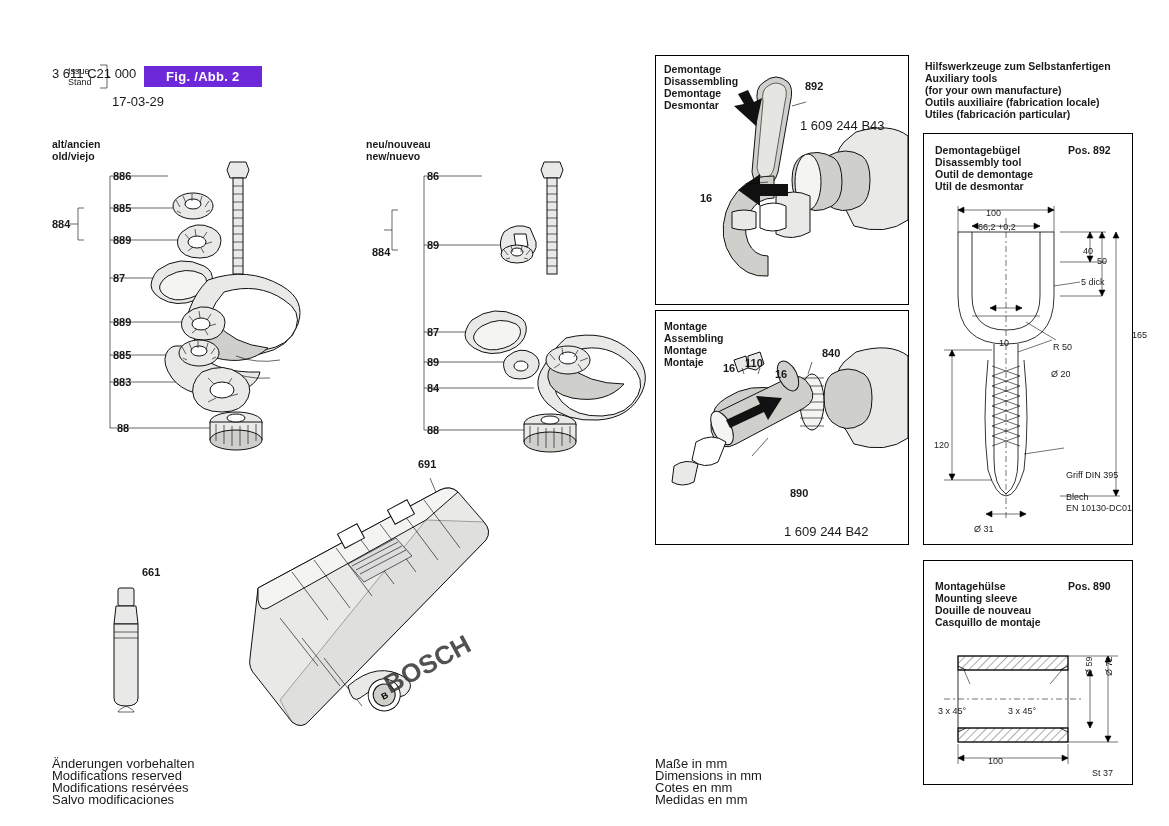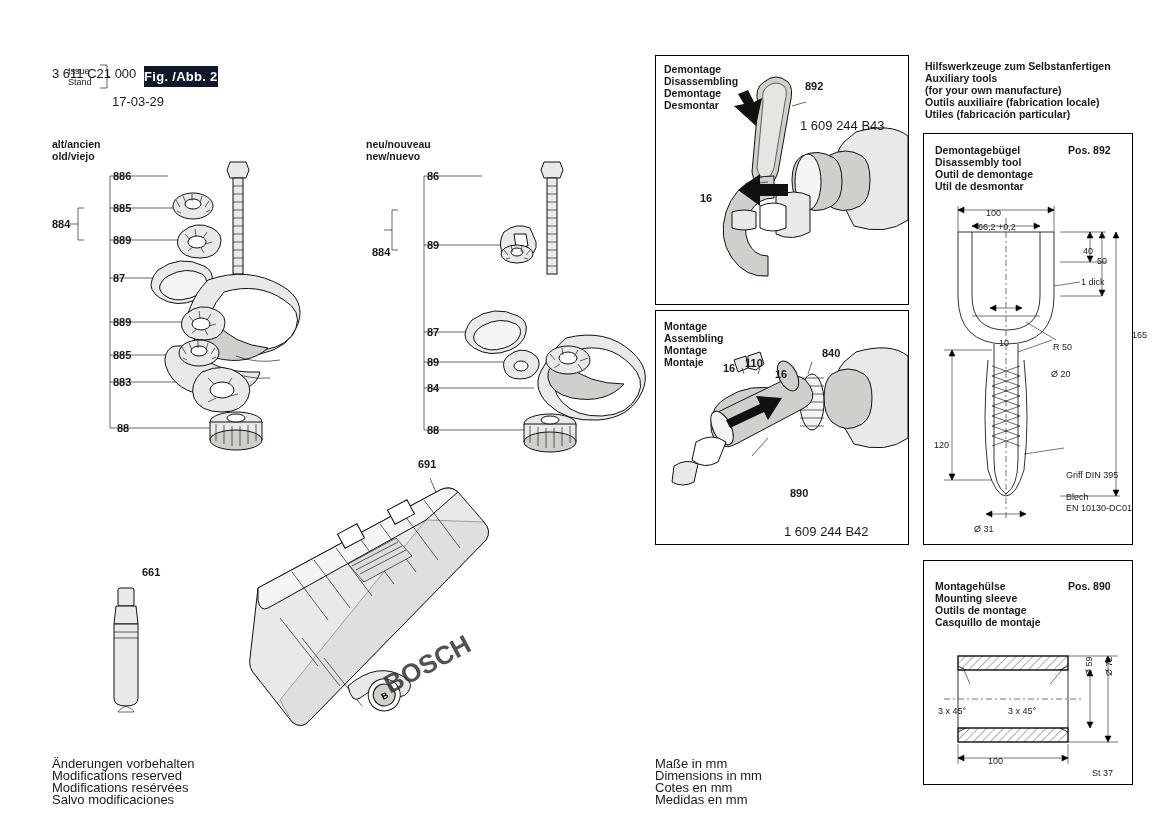--- a/index.html
+++ b/index.html
@@ -3,21 +3,21 @@
 <meta charset="utf-8">
 <style>
   html,body{margin:0;padding:0;background:#ffffff;}
   body{width:1169px;height:826px;position:relative;font-family:"Liberation Sans",sans-serif;color:#1a1a1a;overflow:hidden;}
   .abs{position:absolute;}
   .t{font-size:13px;line-height:12px;white-space:pre;margin-top:24px;}
   .tb{font-size:10.5px;line-height:12px;white-space:pre;font-weight:bold;}
   .tiny{font-size:9px;line-height:11px;white-space:pre;}
   .num{font-size:11px;font-weight:bold;white-space:pre;}
   .box{border:1px solid #000;box-sizing:border-box;}
-  .figtag{background:#0f172a;color:#fff;font-weight:bold;font-size:13px;padding:3px 0;display:inline-block;letter-spacing:.3px;}
+  .figtag{background:#6d28d9;color:#fff;font-weight:bold;font-size:13px;padding:3px 22px;display:inline-block;letter-spacing:.3px;}
   svg{display:block;overflow:visible;}
   .ln{stroke:#000;stroke-width:.8;fill:none;}
   .lnthin{stroke:#000;stroke-width:.6;fill:none;}
   .dim{stroke:#000;stroke-width:.55;fill:none;}
   .dash{stroke:#000;stroke-width:.55;fill:none;stroke-dasharray:6 3 2 3;}
   .part{fill:#e9e9e7;stroke:#111;stroke-width:1;}
   .partd{fill:#cfcfcb;stroke:#111;stroke-width:1;}
   .partl{fill:#f4f4f2;stroke:#111;stroke-width:1;}
   .white{fill:#fff;stroke:#111;stroke-width:1;}
   .arrowblk{fill:#111;}
@@ -446,29 +446,29 @@
 <div class="abs tiny" style="left:986px;top:208px;">100</div>
 <div class="abs tiny" style="left:978px;top:222px;">66,2 +0,2</div>
 <div class="abs tiny" style="left:1083px;top:246px;">40</div>
 <div class="abs tiny" style="left:1097px;top:256px;">50</div>
 <div class="abs tiny" style="left:1112px;top:330px;margin-left:20px;">165</div>
 <div class="abs tiny" style="left:934px;top:440px;">120</div>
 <div class="abs tiny" style="left:999px;top:338px;">10</div>
 <div class="abs tiny" style="left:1053px;top:342px;">R 50</div>
 <div class="abs tiny" style="left:1051px;top:369px;">Ø 20</div>
 <div class="abs tiny" style="left:974px;top:524px;">Ø 31</div>
-<div class="abs tiny" style="left:1081px;top:277px;">1 dick</div>
+<div class="abs tiny" style="left:1081px;top:277px;">5 dick</div>
 <div class="abs tiny" style="left:1066px;top:470px;">Griff DIN 395</div>
 <div class="abs tiny" style="left:1066px;top:492px;">Blech</div>
 <div class="abs tiny" style="left:1066px;top:503px;">EN 10130-DC01</div>
 
 <div class="abs box" style="left:923px;top:560px;width:210px;height:225px;"></div>
 <div class="abs tb" style="left:935px;top:580px;">Montagehülse
 Mounting sleeve
-Outils de montage
+Douille de nouveau
 Casquillo de montaje</div>
 <div class="abs tb" style="left:1068px;top:580px;">Pos. 890</div>
 
 <div class="abs" style="left:930px;top:640px;">
 <svg width="200" height="140" viewBox="0 0 200 140">
   <defs>
     <pattern id="hatchpat" width="6" height="6" patternTransform="rotate(45)" patternUnits="userSpaceOnUse">
       <line x1="0" y1="0" x2="0" y2="6" stroke="#111" stroke-width=".7"></line>
     </pattern>
   </defs>

